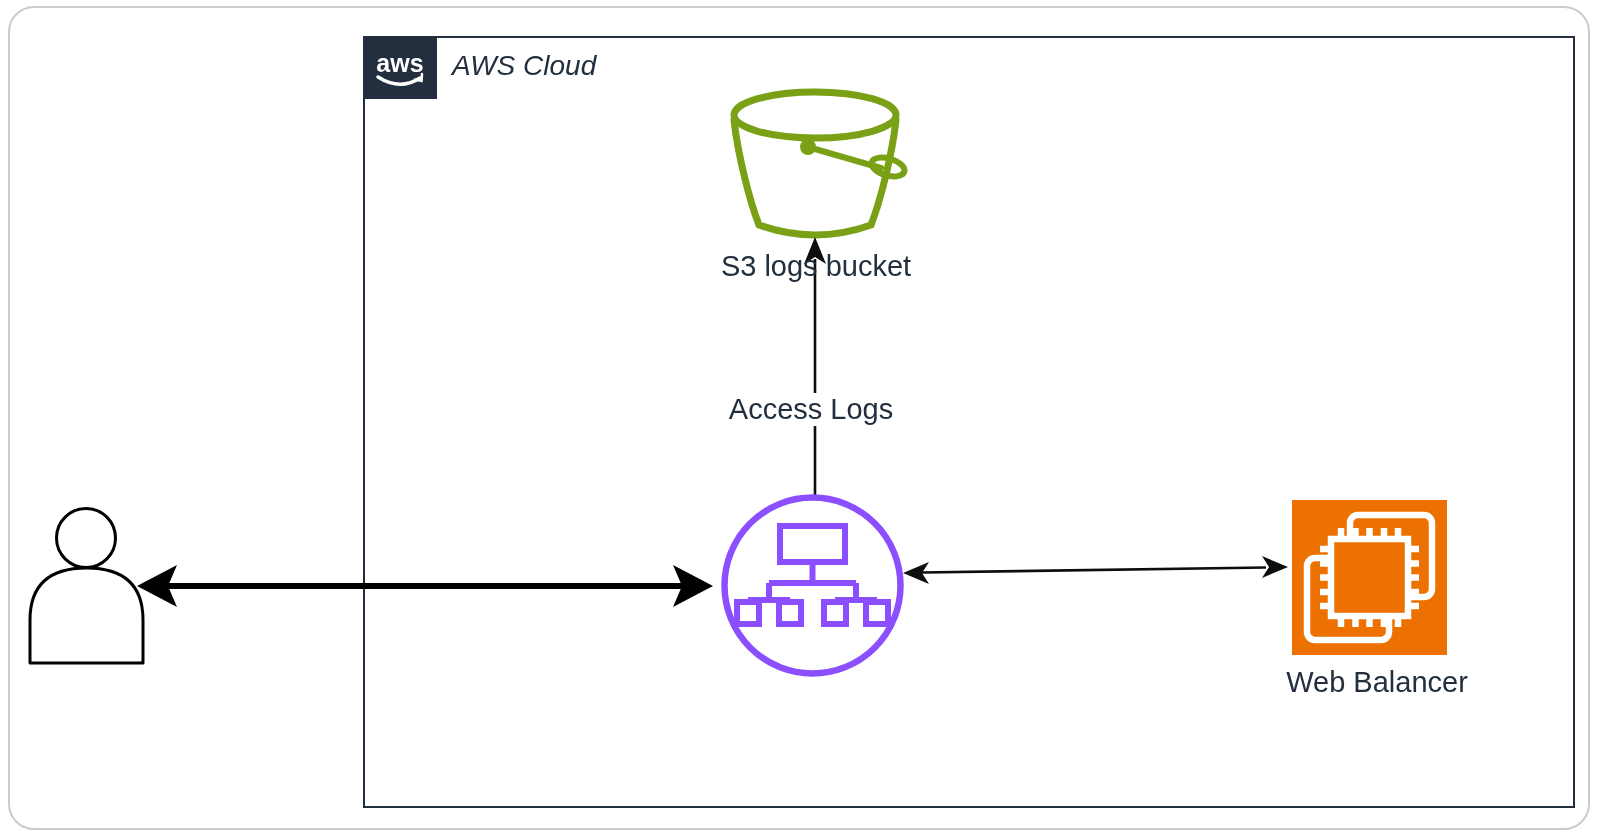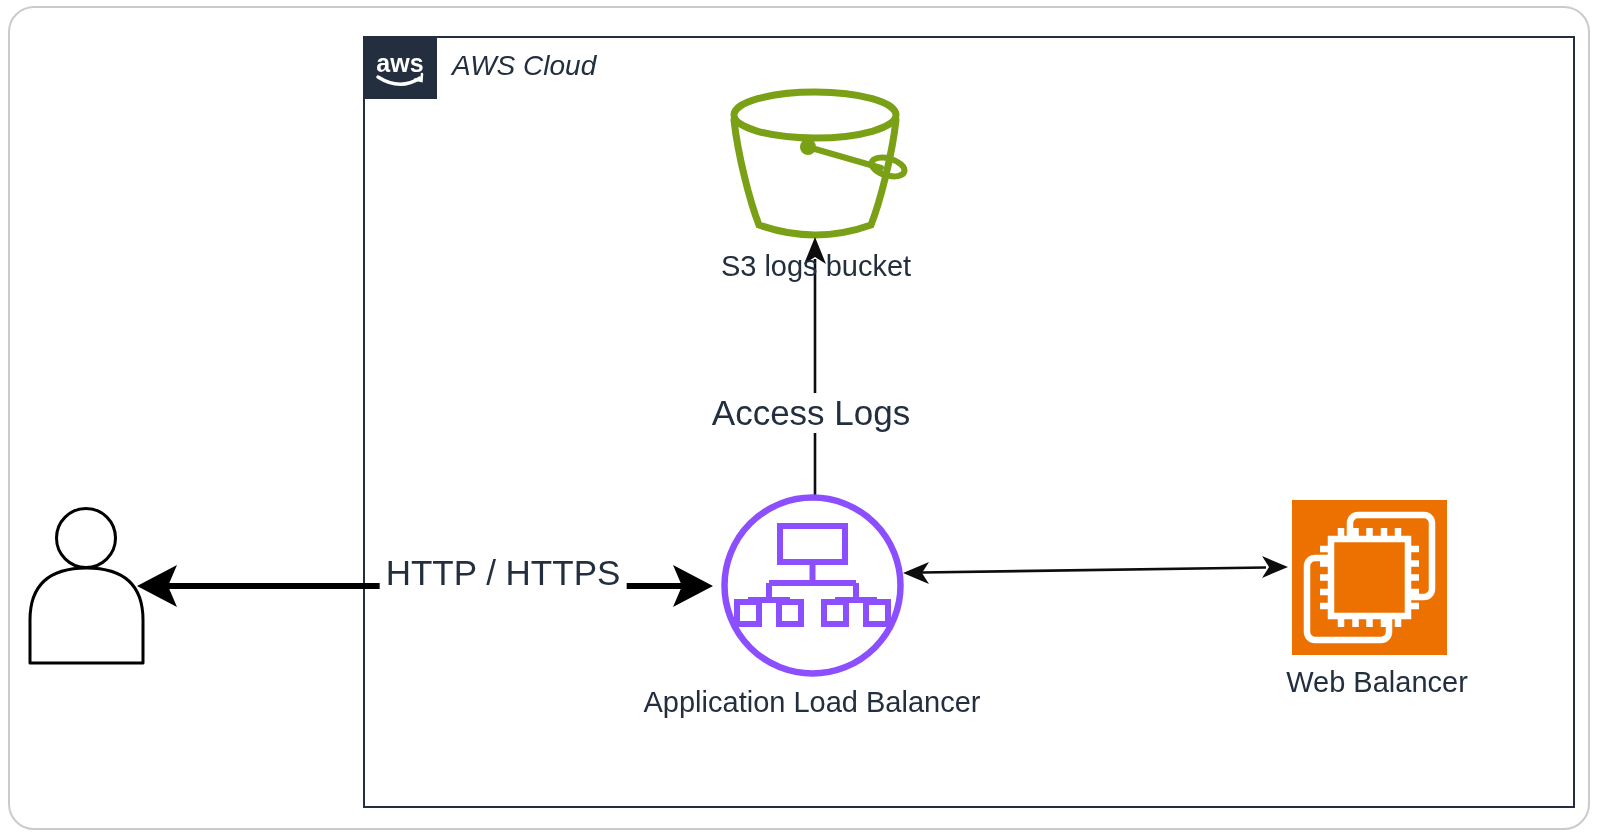--- a/index.html
+++ b/index.html
@@ -15,21 +15,21 @@
     position:absolute;left:363px;top:36px;width:1208px;height:768px;
     border:2px solid var(--navy,#232F3E);background:transparent;
   }
   .abs{position:absolute;}
   .node-label{
     position:absolute;transform:translateX(-50%);white-space:nowrap;
     font-size:29px;line-height:1.15;color:var(--text,#232F3E);text-align:center;
   }
   .edge-label{
     position:absolute;transform:translateX(-50%);white-space:nowrap;
-    font-size:35px;line-height:1.15;color:var(--text,#232F3E);
+    font-size:29px;line-height:1.15;color:var(--text,#232F3E);
     background:#fff;padding:0 6px;
   }
   .cloud-title{
     position:absolute;left:452px;top:50px;font-size:28px;color:var(--text,#232F3E);
     white-space:nowrap;
     font-style:italic;
   }
   svg{display:block;overflow:visible;}
 </style>
 </head>
@@ -108,19 +108,17 @@
     <path d="M15,41 Q37,55 57,42" fill="none" stroke="#fff" stroke-width="3.5" stroke-linecap="round"></path>
     <path d="M59,38 L58.5,45 L52,43.5" fill="none" stroke="#fff" stroke-width="2.5" stroke-linecap="round"></path>
   </svg>
 
   <div class="cloud-title">AWS Cloud</div>
 
   <div class="node-label" style="left:816px;top:250px">S3 logs bucket</div>
 
   <div class="edge-label" style="left:811px;top:393px">Access Logs</div>
 
-  <div class="edge-label" style="left:503px;top:553px">HTTP / HTTPS</div>
 
-  <div class="node-label" style="left:812px;top:686px">Application Load Balancer</div>
 
   <div class="node-label" style="left:1377px;top:666px">Web Balancer</div>
 
 </div>
 
 </body></html>

